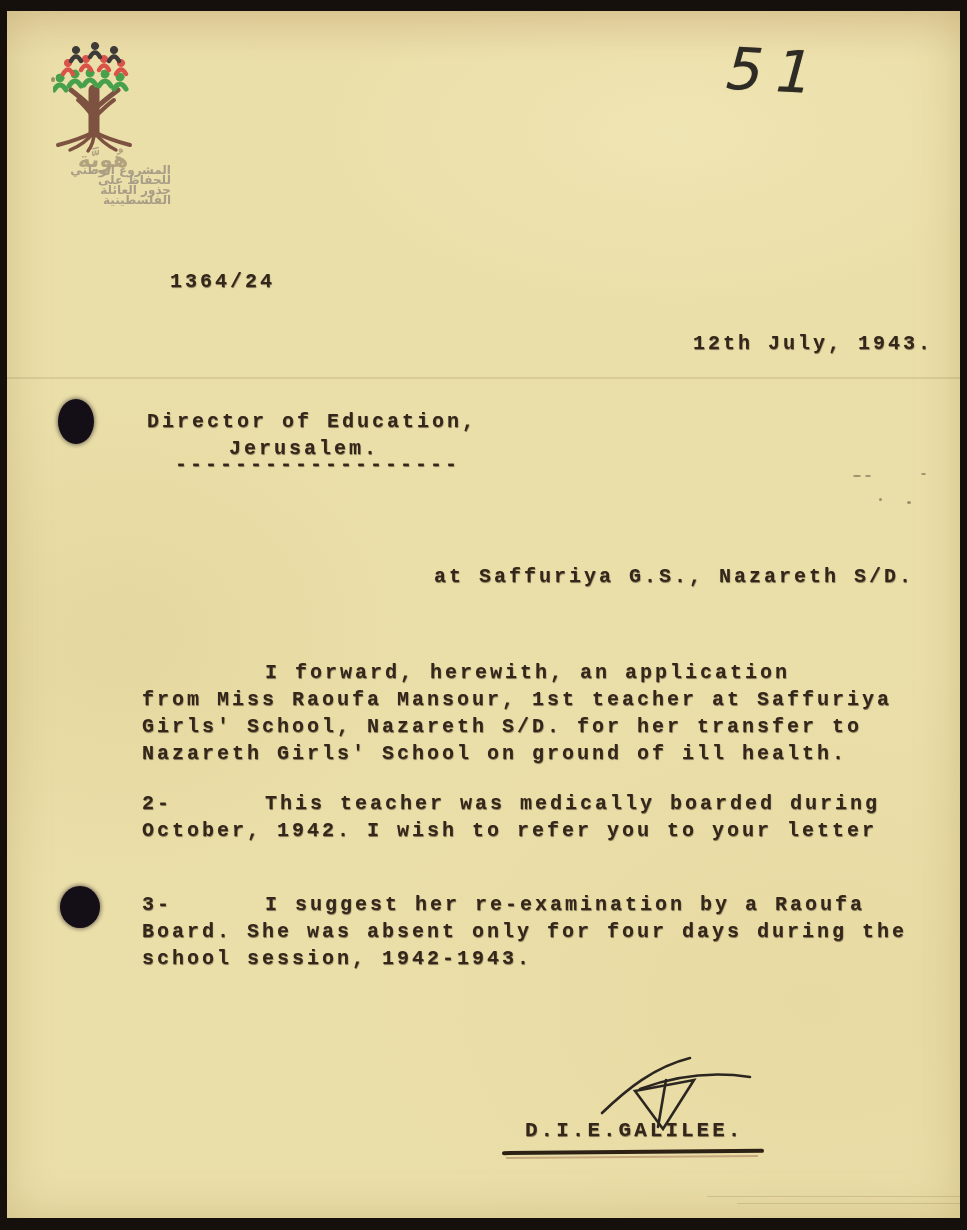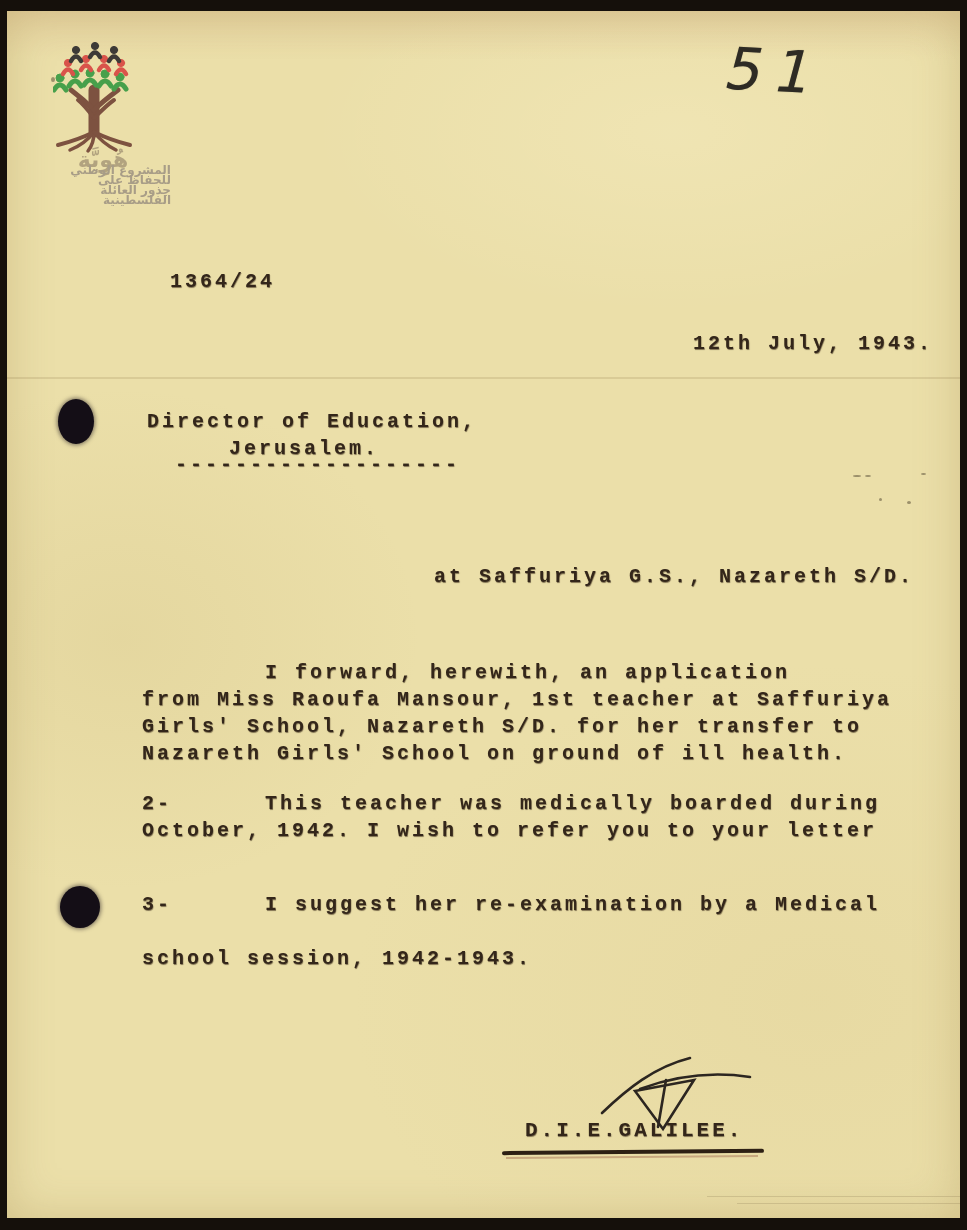--- a/index.html
+++ b/index.html
@@ -132,21 +132,22 @@
     <div class="tw" style="left:258px; top:650px;">I forward, herewith, an application</div>
     <div class="tw" style="left:135px; top:677px;">from Miss Raoufa Mansour, 1st teacher at Saffuriya</div>
     <div class="tw" style="left:135px; top:704px;">Girls' School, Nazareth S/D. for her transfer to</div>
     <div class="tw" style="left:135px; top:731px;">Nazareth Girls' School on ground of ill health.</div>
 
     <div class="tw" style="left:135px; top:781px;">2-</div>
     <div class="tw" style="left:258px; top:781px;">This teacher was medically boarded during</div>
     <div class="tw" style="left:135px; top:808px;">October, 1942. I wish to refer you to your letter</div>
 
     <div class="tw" style="left:135px; top:882px;">3-</div>
-    <div class="tw" style="left:258px; top:882px;">I suggest her re-examination by a Medical</div>
+    <div class="tw" style="left:258px; top:882px;">I suggest her re-examination by a Raoufa</div>
+    <div class="tw" style="left:135px; top:909px;">Board. She was absent only for four days during the</div>
     <div class="tw" style="left:135px; top:936px;">school session, 1942-1943.</div>
 
     <svg style="position:absolute; left:575px; top:1038px;" width="185" height="92" viewBox="0 0 185 92">
       <g stroke="#2c2620" stroke-width="2.6" fill="none" stroke-linecap="round">
         <path d="M20 64 C45 40 72 18 108 9"></path>
         <path d="M58 40 C90 28 128 22 168 28"></path>
         <path d="M53 42 L112 31 L81 80 Z"></path>
         <path d="M84 31 L76 78"></path>
       </g>
     </svg>

